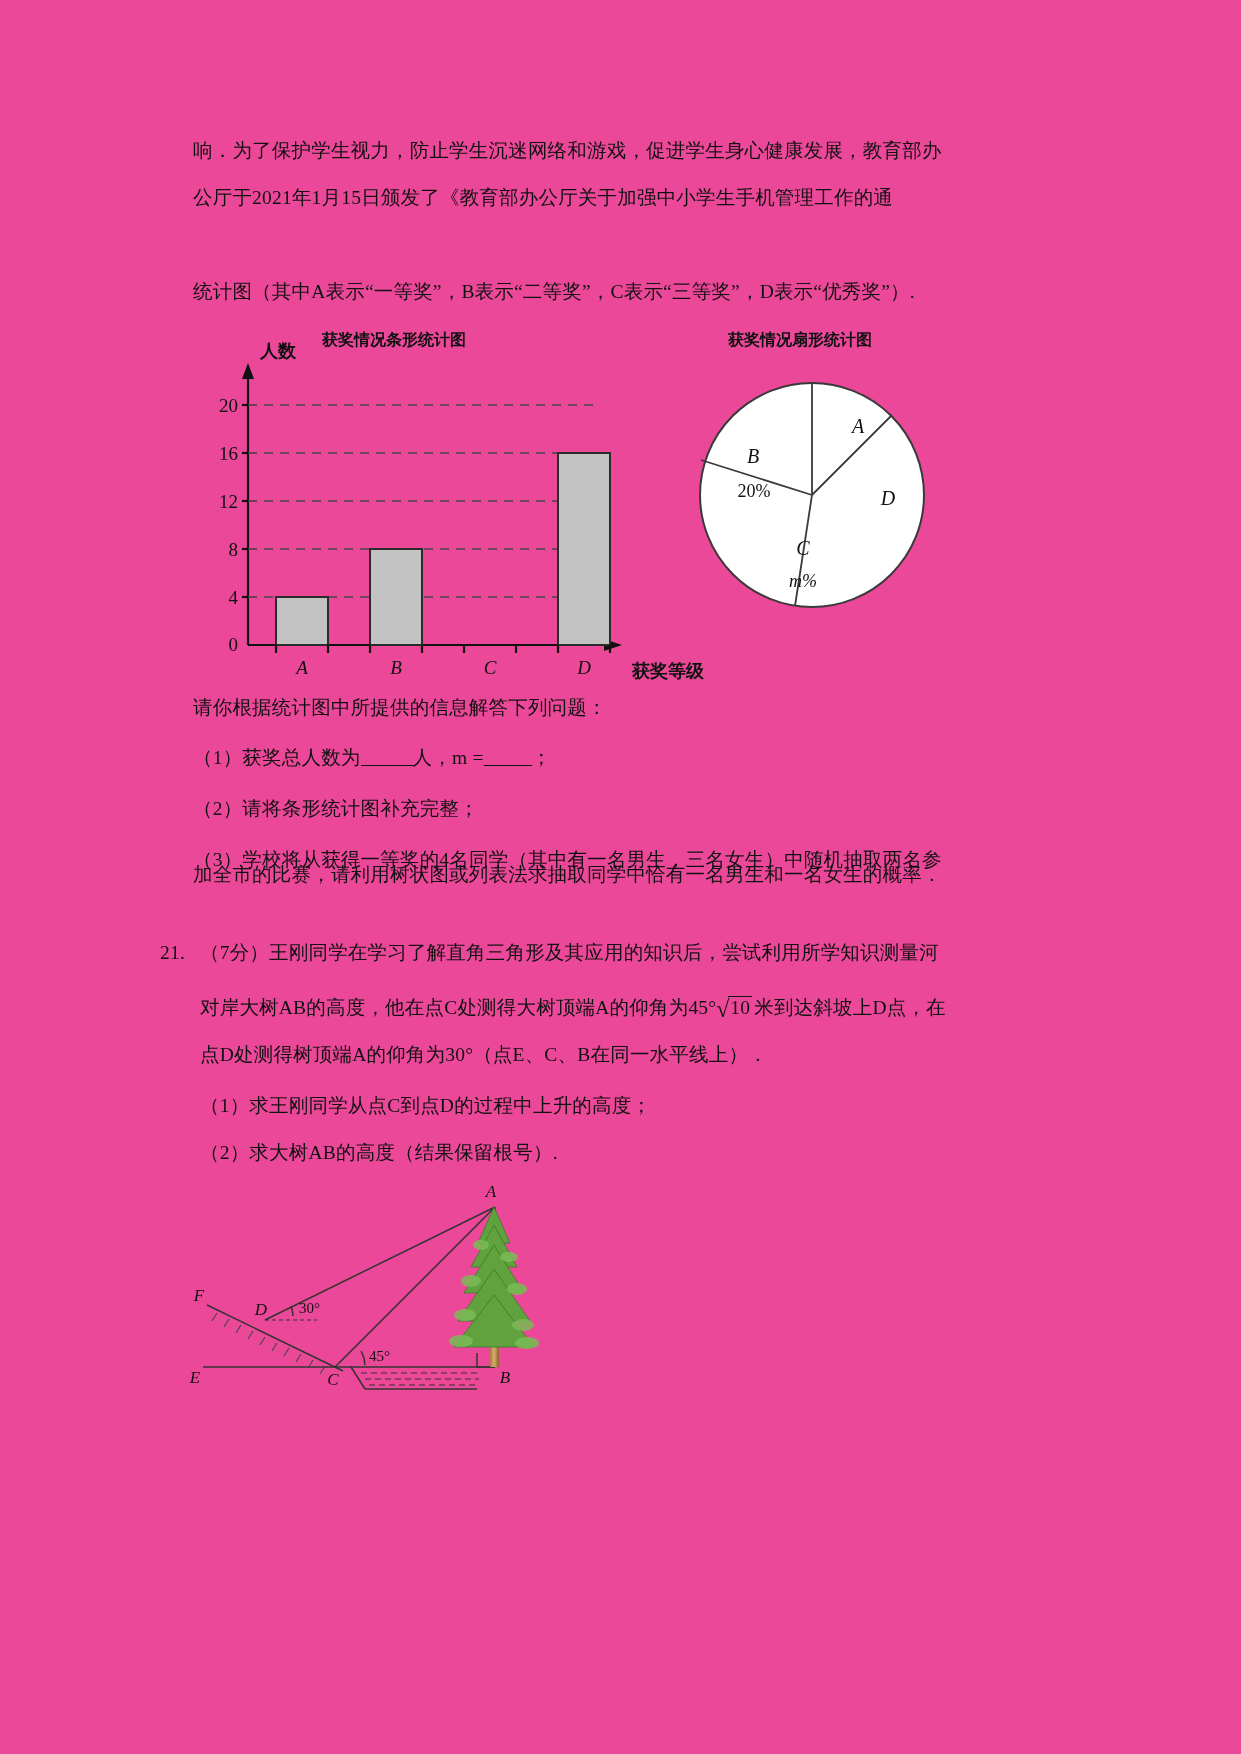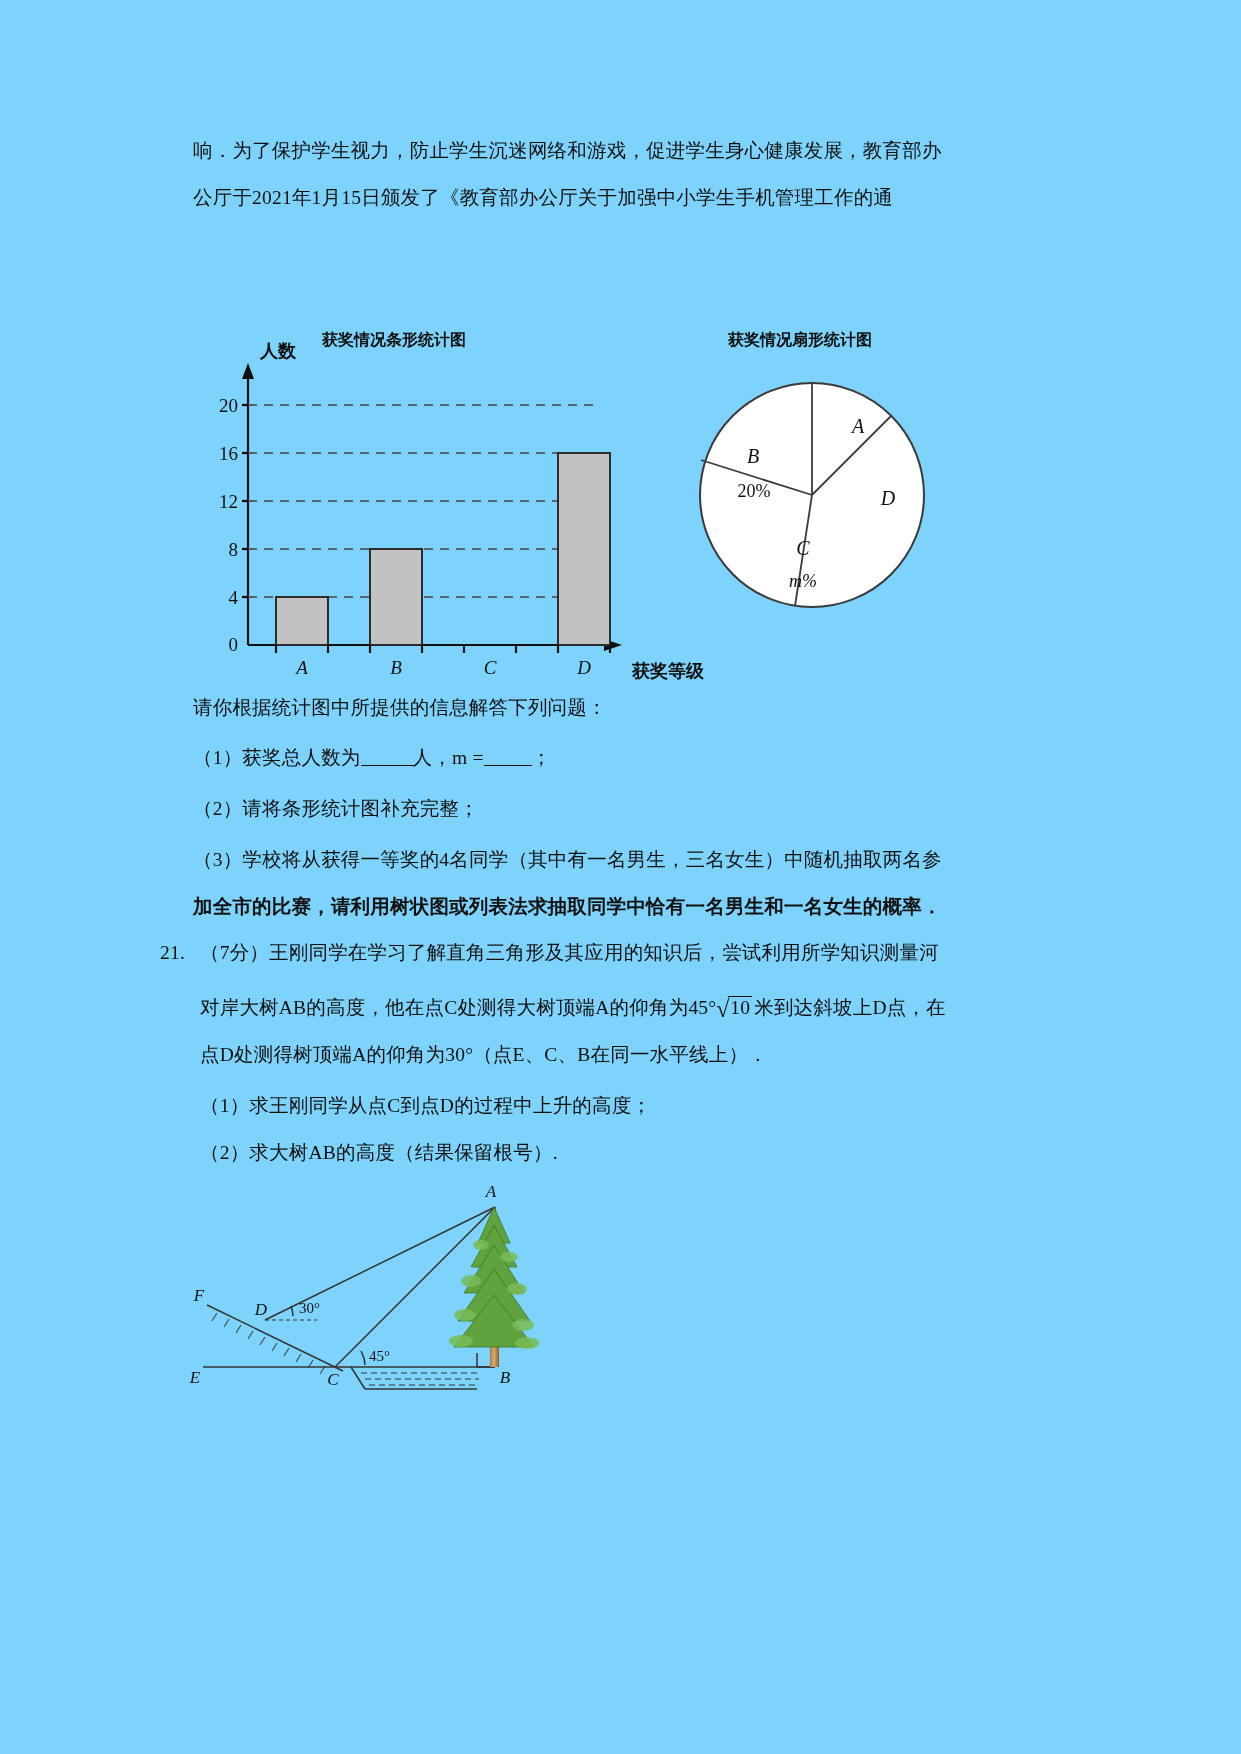--- a/index.html
+++ b/index.html
@@ -2,21 +2,21 @@
 <html><head>
 <meta charset="utf-8">
 <style>
   html,body{margin:0;padding:0;background:#fff;}
   body{
     width:1241px;height:1754px;position:relative;
     font-family:"Liberation Serif","DejaVu Serif",serif;
     color:#1a1a1a;
     -webkit-font-smoothing:antialiased;
   }
-  .page{position:absolute;inset:0;background:#7dd3fc;}
+  .page{position:absolute;inset:0;background:#ec4899;}
 
   
   .ln{
     position:absolute;
     font-size:19.5px;
     line-height:26px;
     letter-spacing:0.2px;
     white-space:nowrap;
     color:#111;
   }
@@ -63,20 +63,21 @@
   .geolab{font-family:"Liberation Serif",serif;font-style:italic;font-size:17px;fill:#111;}
   .geoang{font-family:"Liberation Serif",serif;font-size:15px;fill:#111;}
 </style>
 </head>
 <body>
 
 <div class="page">
 
   <div class="ln" style="left:193px;top:138px;">响．为了保护学生视力，防止学生沉迷网络和游戏，促进学生身心健康发展，教育部办</div>
   <div class="ln" style="left:193px;top:185px;">公厅于2021年1月15日颁发了《教育部办公厅关于加强中小学生手机管理工作的通</div>
+  <div class="ln" style="left:193px;top:279px;">统计图（其中A表示“一等奖”，B表示“二等奖”，C表示“三等奖”，D表示“优秀奖”）.</div>
 
   <div class="chart-title" style="left:322px;top:330px;">获奖情况条形统计图</div>
 
   <div class="chart-title" style="left:692px;top:330px;margin-left:36px;">获奖情况扇形统计图</div>
 
   <div id="barchart">
     <svg width="540" height="310" viewBox="0 0 540 310">
 
       <g>
         <line class="axis" x1="48" y1="290" x2="48" y2="22"></line>
@@ -152,21 +153,21 @@
 
   <div class="ln" style="left:193px;top:695px;">请你根据统计图中所提供的信息解答下列问题：</div>
 
   <div class="ln" style="left:193px;top:745px;">
     <span>（1）获奖总人数为</span><span class="blank"></span><span>人，m =</span><span class="blank-sm"></span><span>；</span>
   </div>
 
   <div class="ln" style="left:193px;top:796px;">（2）请将条形统计图补充完整；</div>
 
   <div class="ln" style="left:193px;top:847px;">（3）学校将从获得一等奖的4名同学（其中有一名男生，三名女生）中随机抽取两名参</div>
-  <div class="ln" style="left:193px;top:894px;font-weight:bold;">加全市的比赛，请利用树状图或列表法求抽取同学中恰有一名男生和一名女生的概率．</div>
+  <div class="ln" style="left:193px;top:862px;">加全市的比赛，请利用树状图或列表法求抽取同学中恰有一名男生和一名女生的概率．</div>
 
   <div class="ln" style="left:160px;top:940px;">21.</div>
   <div class="ln" style="left:200px;top:940px;">
     <span>（7分）</span><span>王刚同学在学习了解直角三角形及其应用的知识后，尝试利用所学知识测量河</span>
   </div>
 
   <div class="ln" style="left:200px;top:995px;">
     <span>对岸大树AB的高度，他在点C处测得大树顶端A的仰角为45°</span><span style="display:inline-block;position:relative;padding:0 2px 0 12px;"><span style="position:absolute;left:0;top:2px;font-size:24px;line-height:1;">√</span><span style="border-top:1.3px solid #111;padding:0 2px;">10</span></span><span>米到达斜坡上D点，在</span>
   </div>
 

